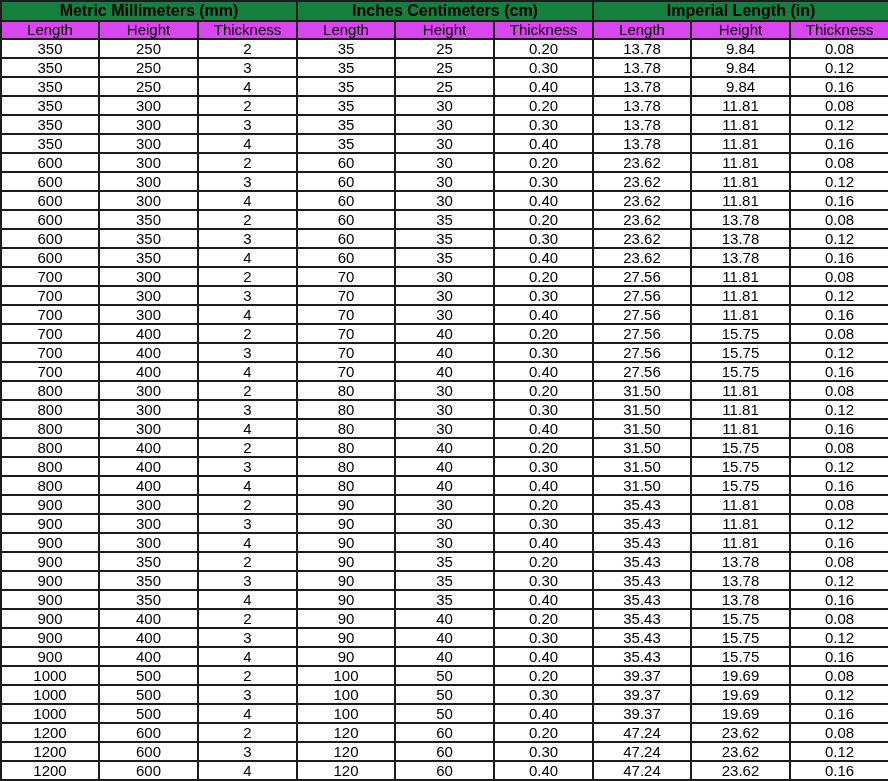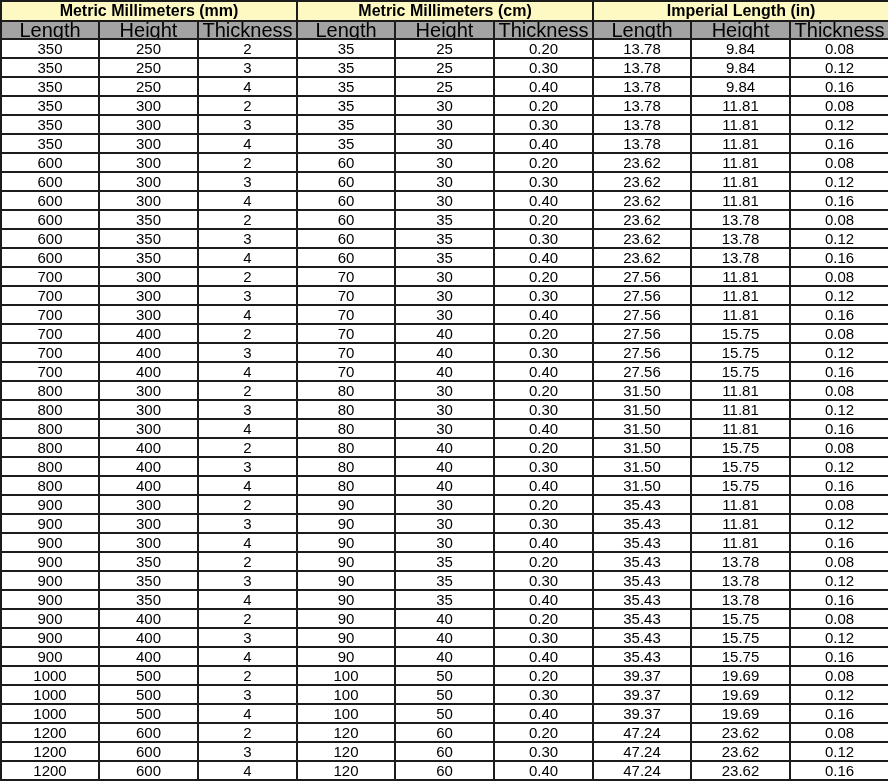--- a/index.html
+++ b/index.html
@@ -24,30 +24,30 @@
     border: 2px solid #1c1c1c;
     padding: 0;
     margin: 0;
     text-align: center;
     vertical-align: middle;
     white-space: nowrap;
     overflow: hidden;
     background: #ffffff;
   }
   tr.section-header th {
-    background: #fef9c3;
+    background: #15803d;
     font-weight: bold;
     font-size: 16px;
     height: 18px;
     line-height: 18px;
   }
   tr.column-header th {
-    background: #a3a3a3;
+    background: #d946ef;
     font-weight: normal;
-    font-size: 20px;
+    font-size: 15px;
     height: 16px;
     line-height: 16px;
   }
   tbody td {
     font-size: 15px;
     height: 17px;
     line-height: 17px;
   }
   .sec-start {
     border-left-width: 3px;
@@ -64,21 +64,21 @@
     <col style="width:98px">
       <col style="width:99px">
       <col style="width:99px">
     <col style="width:98px">
       <col style="width:99px">
       <col style="width:99px">
   </colgroup>
   <thead>
     <tr class="section-header">
       <th colspan="3">Metric Millimeters (mm)</th>
-      <th colspan="3" class="sec-start">Metric Millimeters (cm)</th>
+      <th colspan="3" class="sec-start">Inches Centimeters (cm)</th>
       <th colspan="3" class="sec-start">Imperial Length (in)</th>
     </tr>
     <tr class="column-header">
       <th>Length</th>
       <th>Height</th>
       <th>Thickness</th>
       <th class="sec-start">Length</th>
       <th>Height</th>
       <th>Thickness</th>
       <th class="sec-start">Length</th>

